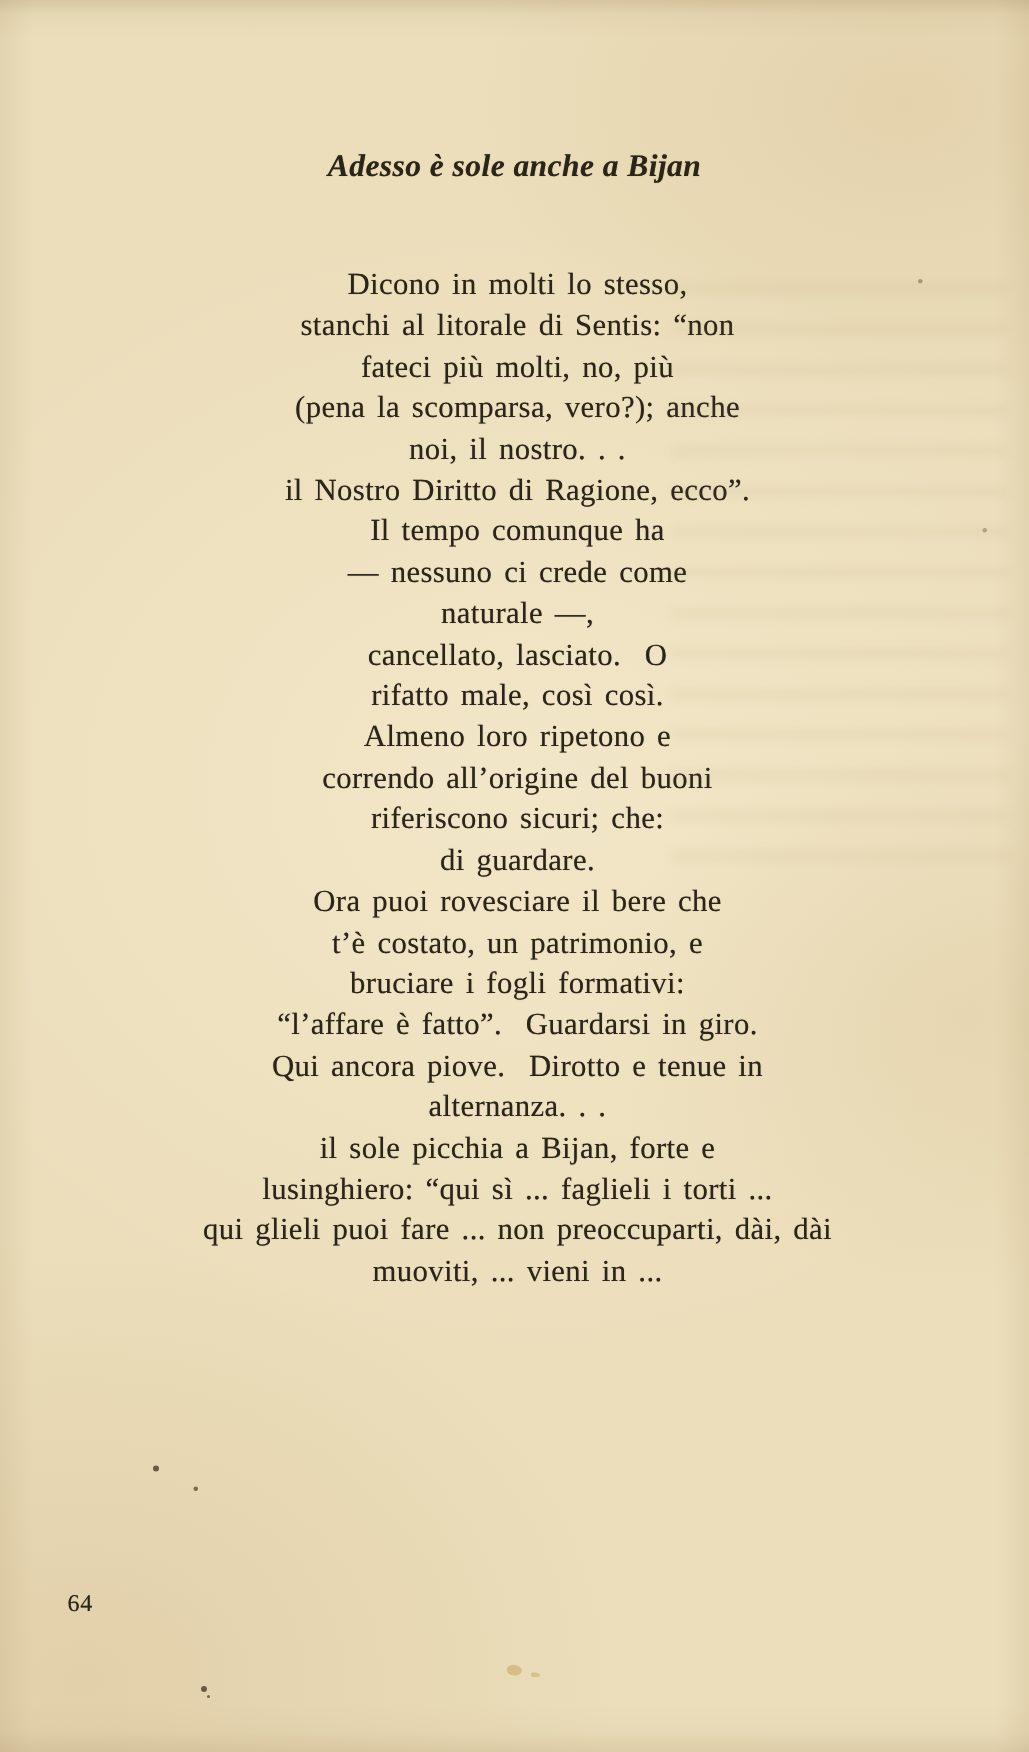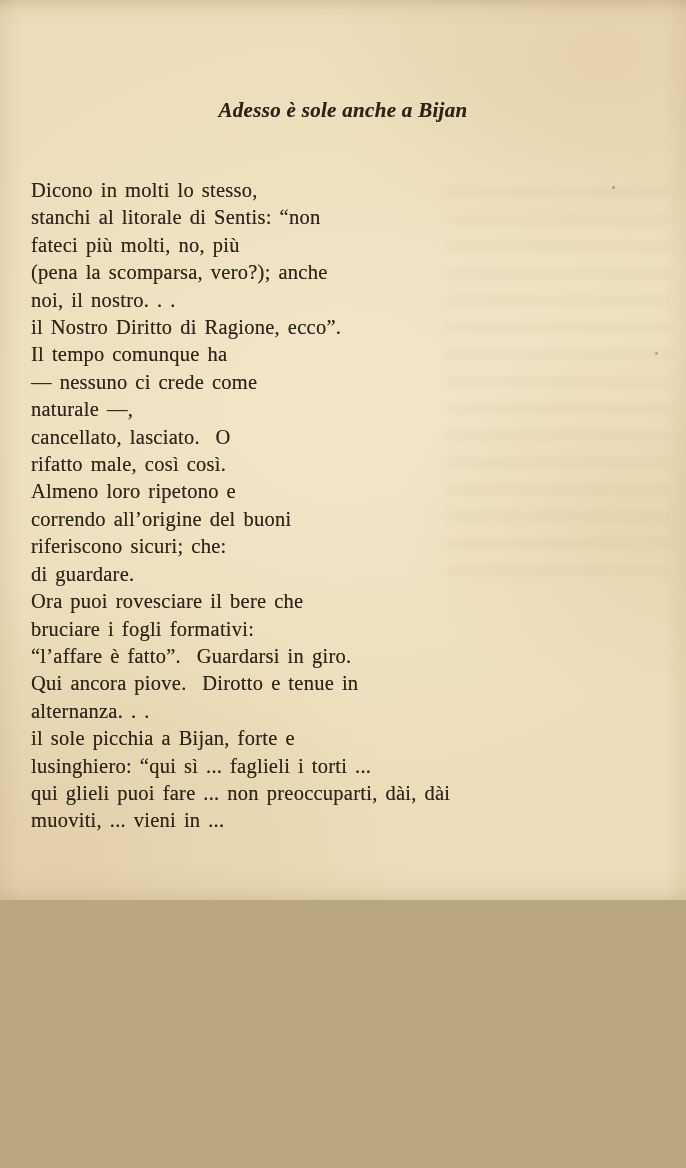--- a/index.html
+++ b/index.html
@@ -6,21 +6,21 @@
     --paper: #ecdebb;
     --ink: #2b2418;
   }
   * { margin: 0; padding: 0; box-sizing: border-box; }
   html, body { background: #b9a87f; }
   body { font-family: "Liberation Serif", "DejaVu Serif", serif; }
 
   .page {
     position: relative;
     width: 686px;
-    height: 900px;
+    height: 1168px;
     margin: 0 auto;
     overflow: hidden;
     background-color: var(--paper);
     background-image:
       linear-gradient(180deg, rgba(140,115,70,0.22) 0px, rgba(140,115,70,0.06) 10px, rgba(140,115,70,0) 26px),
       linear-gradient(0deg, rgba(140,115,70,0.16) 0px, rgba(140,115,70,0.04) 14px, rgba(140,115,70,0) 34px),
       linear-gradient(90deg, rgba(140,115,70,0.10) 0px, rgba(140,115,70,0) 22px),
       linear-gradient(270deg, rgba(140,115,70,0.10) 0px, rgba(140,115,70,0) 22px),
       radial-gradient(ellipse 420px 300px at 88% 6%, rgba(205,180,135,0.28), transparent 70%),
       radial-gradient(ellipse 520px 420px at 8% 96%, rgba(200,175,130,0.30), transparent 70%),
@@ -41,22 +41,23 @@
     font-size: 21px;
     line-height: 26px;
     letter-spacing: 0.3px;
     color: var(--ink);
     text-shadow: 0 0 0.5px rgba(43,36,24,0.55);
   }
 
   .poem {
     position: absolute;
     top: 177px;
-    left: 31px;
+    left: 45px;
     width: 600px;
+    text-align: center;
   }
   .poem-line {
     font-size: 20.5px;
     line-height: 27.4px;
     letter-spacing: 0.25px;
     word-spacing: 2.5px;
     white-space: pre-wrap;
     color: var(--ink);
     text-shadow: 0 0 0.5px rgba(43,36,24,0.5);
   }
@@ -115,20 +116,21 @@
       <div class="poem-line">Il tempo comunque ha</div>
       <div class="poem-line">— nessuno ci crede come</div>
       <div class="poem-line">naturale —,</div>
       <div class="poem-line">cancellato, lasciato.  O</div>
       <div class="poem-line">rifatto male, così così.</div>
       <div class="poem-line">Almeno loro ripetono e</div>
       <div class="poem-line">correndo all’origine del buoni</div>
       <div class="poem-line">riferiscono sicuri; che:</div>
       <div class="poem-line">di guardare.</div>
       <div class="poem-line">Ora puoi rovesciare il bere che</div>
+      <div class="poem-line">t’è costato, un patrimonio, e</div>
       <div class="poem-line">bruciare i fogli formativi:</div>
       <div class="poem-line">“l’affare è fatto”.  Guardarsi in giro.</div>
       <div class="poem-line">Qui ancora piove.  Dirotto e tenue in</div>
       <div class="poem-line">alternanza. . .</div>
       <div class="poem-line">il sole picchia a Bijan, forte e</div>
       <div class="poem-line">lusinghiero: “qui sì ... faglieli i torti ...</div>
       <div class="poem-line">qui glieli puoi fare ... non preoccuparti, dài, dài</div>
       <div class="poem-line">muoviti, ... vieni in ...</div>
     </div>
 

